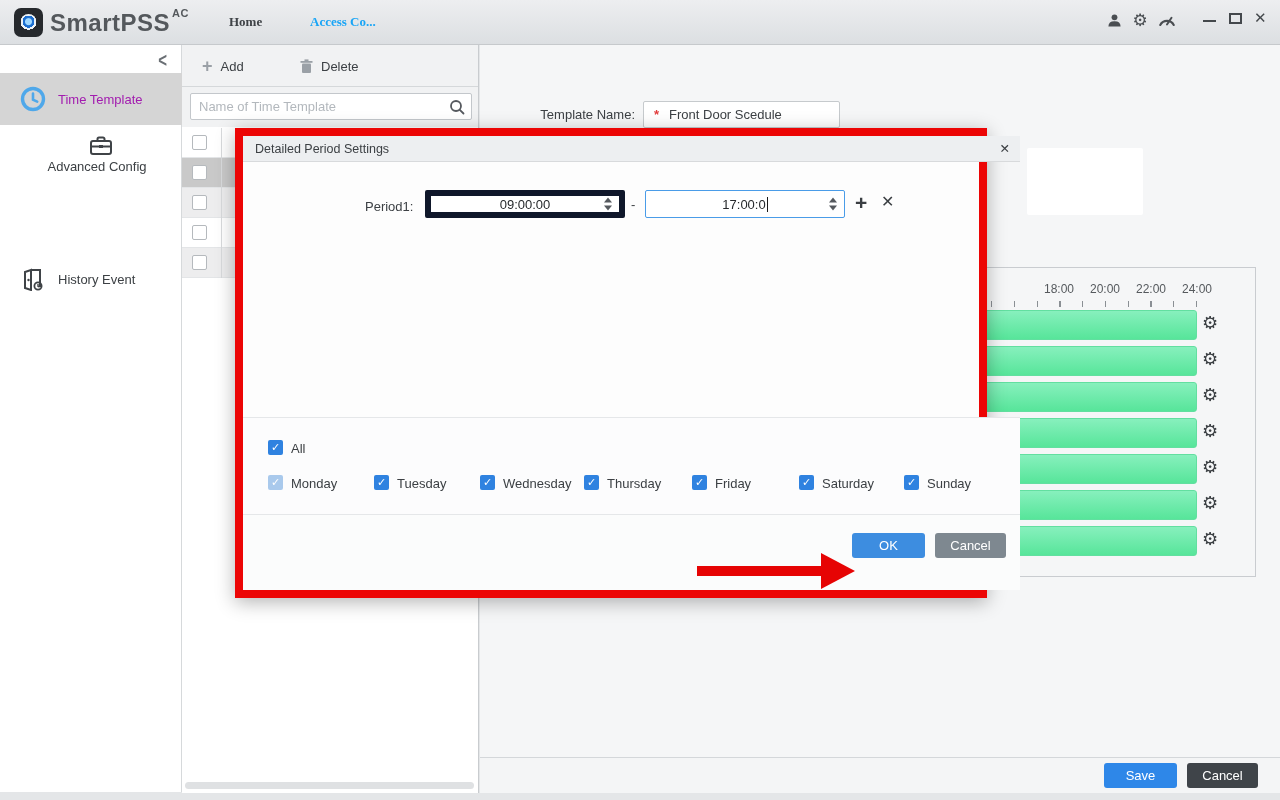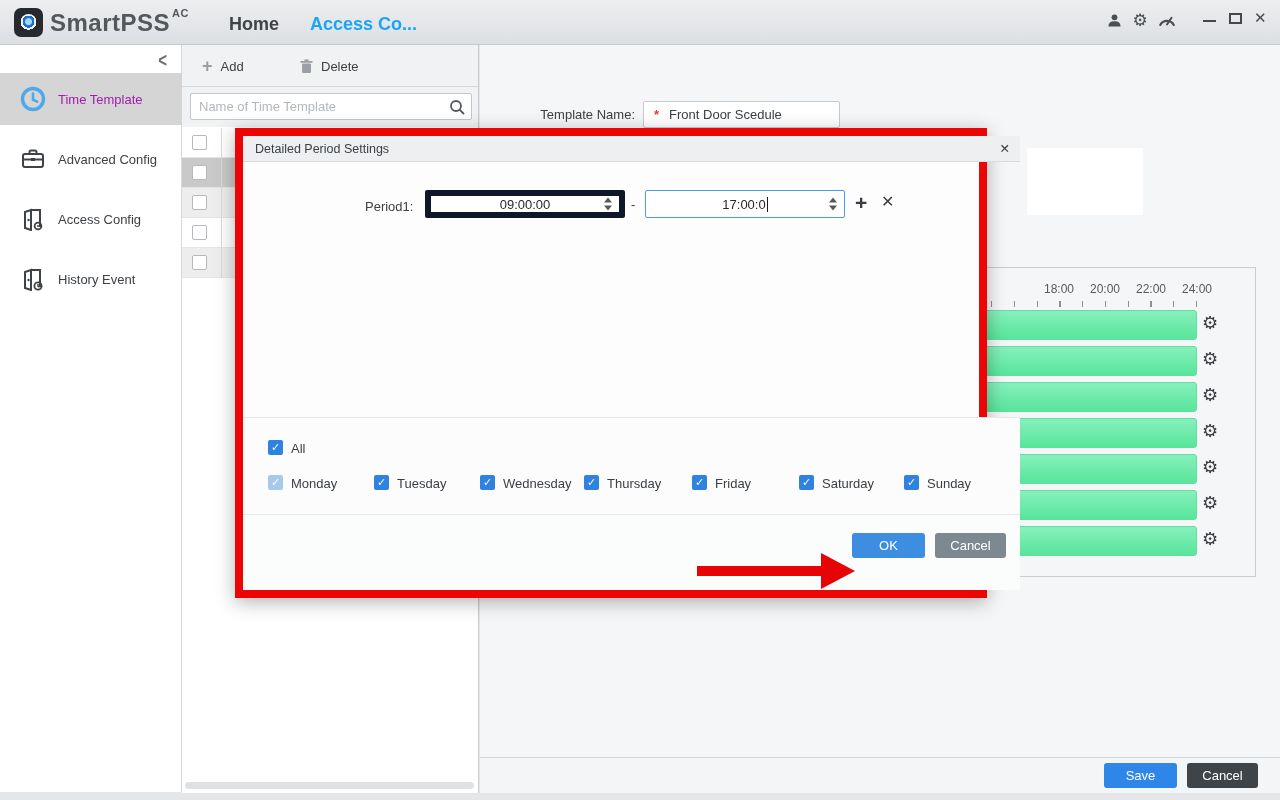--- a/index.html
+++ b/index.html
@@ -7,21 +7,21 @@
   body { font-family:"Liberation Sans","DejaVu Sans",sans-serif; background:#e4e6e8; position:relative; color:#3c4044; }
 
   
   .topbar { position:absolute; left:0; top:0; width:1280px; height:45px;
     background:linear-gradient(#edeef0,#dcdfe2); border-bottom:1px solid #c6c9cc; z-index:5; }
   .logo-box { position:absolute; left:14px; top:8px; width:29px; height:29px; border-radius:7px;
     background:#26292d; display:flex; align-items:center; justify-content:center; }
   .lens { width:17px; height:17px; border-radius:50%; background:radial-gradient(circle at 50% 45%, #9fd8ff 0 3px, #1d6fd0 4px 6px, #eef2f5 6px 8px, #26292d 8px); }
   .app-name { position:absolute; left:50px; top:9px; font-size:24px; font-weight:bold; color:#54585c; letter-spacing:.5px; }
   .app-sup { font-size:11px; font-weight:bold; vertical-align:top; position:relative; top:-2px; margin-left:2px; }
-  .tab { position:absolute; top:14px; font-size:18px; font-weight:bold; cursor:pointer; }
+  .tab { position:absolute; top:14px; font-size:13px; font-weight:bold; cursor:pointer;font-family:Liberation Serif, serif; }
   .tab-home { left:229px; color:#3f4347; }
   .tab-access { left:310px; color:#19a5f6; }
   .tb-ico { position:absolute; top:11px; width:18px; height:18px; display:flex; align-items:center; justify-content:center; color:#4a4e52; }
   .gear-glyph { font-family:"DejaVu Sans",sans-serif; font-size:17px; line-height:1; color:#4a4e52; }
   .win-min { position:absolute; left:1203px; top:20px; width:13px; height:2px; background:#44484c; }
   .win-max { position:absolute; left:1229px; top:13px; width:13px; height:11px; border:2px solid #44484c; }
   .win-close { position:absolute; left:1254px; top:9px; font-size:15px; font-weight:bold; color:#44484c; }
 
   
   .sidebar { position:absolute; left:0; top:45px; width:182px; height:747px; background:#ffffff;
@@ -148,44 +148,32 @@
   <div class="side-item active" style="top:28px;">
     <span class="side-ic">
       <svg width="26" height="26" viewBox="0 0 26 26">
           <circle cx="13" cy="13" r="10.5" fill="none" stroke="#4fa8ea" stroke-width="3.4"></circle>
           <path d="M13 7.5 V13.6 L17.2 15.6" fill="none" stroke="#4fa8ea" stroke-width="2.6" stroke-linecap="round"></path>
         </svg>
     </span>
     <span class="lbl">Time Template</span>
   </div>
 
-  <div class="side-item" style="top:88px;">
+  <div class="side-item" style="top:88px;flex-direction:column;">
     <span class="side-ic">
       <svg width="24" height="22" viewBox="0 0 24 22">
           <rect x="2" y="6" width="20" height="13" rx="2" fill="none" stroke="#3f4347" stroke-width="2"></rect>
           <path d="M8.5 6 V4 a1.5 1.5 0 0 1 1.5 -1.5 h4 a1.5 1.5 0 0 1 1.5 1.5 V6" fill="none" stroke="#3f4347" stroke-width="2"></path>
           <line x1="2" y1="11.5" x2="22" y2="11.5" stroke="#3f4347" stroke-width="2"></line>
           <rect x="10" y="10" width="4" height="3" fill="#3f4347"></rect>
         </svg>
     </span>
     <span class="lbl">Advanced Config</span>
   </div>
 
-  <div class="side-item" style="top:148px;">
-    <span class="side-ic">
-      <svg width="24" height="24" viewBox="0 0 24 24">
-          <path d="M10 3 H19 V20" fill="none" stroke="#3f4347" stroke-width="2"></path>
-          <path d="M10 3 L4 5 V21 L10 23 Z" fill="none" stroke="#3f4347" stroke-width="2"></path>
-          <circle cx="7.5" cy="13" r="1.2" fill="#3f4347"></circle>
-          <circle cx="17" cy="19" r="3.4" fill="none" stroke="#3f4347" stroke-width="1.8"></circle>
-          <circle cx="17" cy="19" r="1" fill="#3f4347"></circle>
-        </svg>
-    </span>
-    <span class="lbl">Access Config</span>
-  </div>
 
   <div class="side-item" style="top:208px;">
     <span class="side-ic">
       <svg width="24" height="24" viewBox="0 0 24 24">
           <path d="M10 3 H19 V20" fill="none" stroke="#3f4347" stroke-width="2"></path>
           <path d="M10 3 L4 5 V21 L10 23 Z" fill="none" stroke="#3f4347" stroke-width="2"></path>
           <circle cx="7.5" cy="13" r="1.2" fill="#3f4347"></circle>
           <circle cx="17" cy="19" r="3.6" fill="none" stroke="#3f4347" stroke-width="1.8"></circle>
           <path d="M17 17 V19.2 L18.6 20" fill="none" stroke="#3f4347" stroke-width="1.4"></path>
         </svg>

